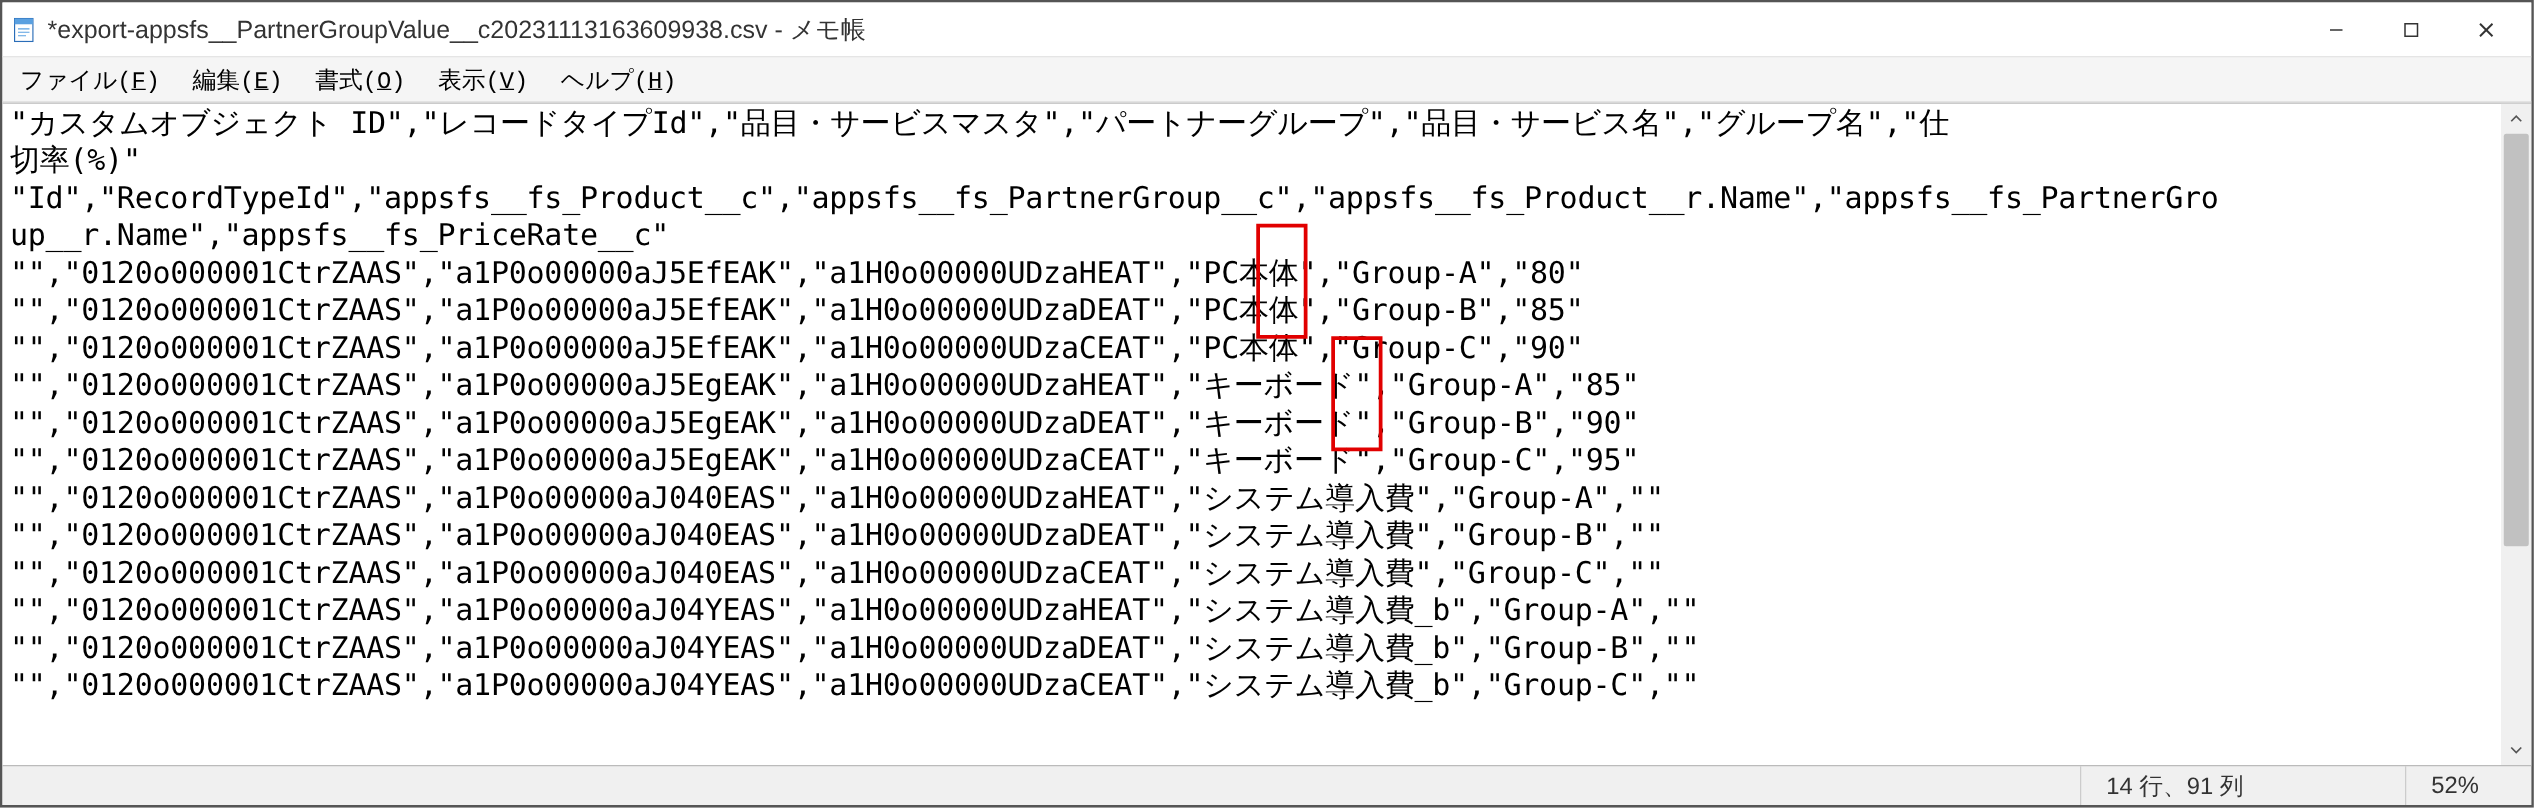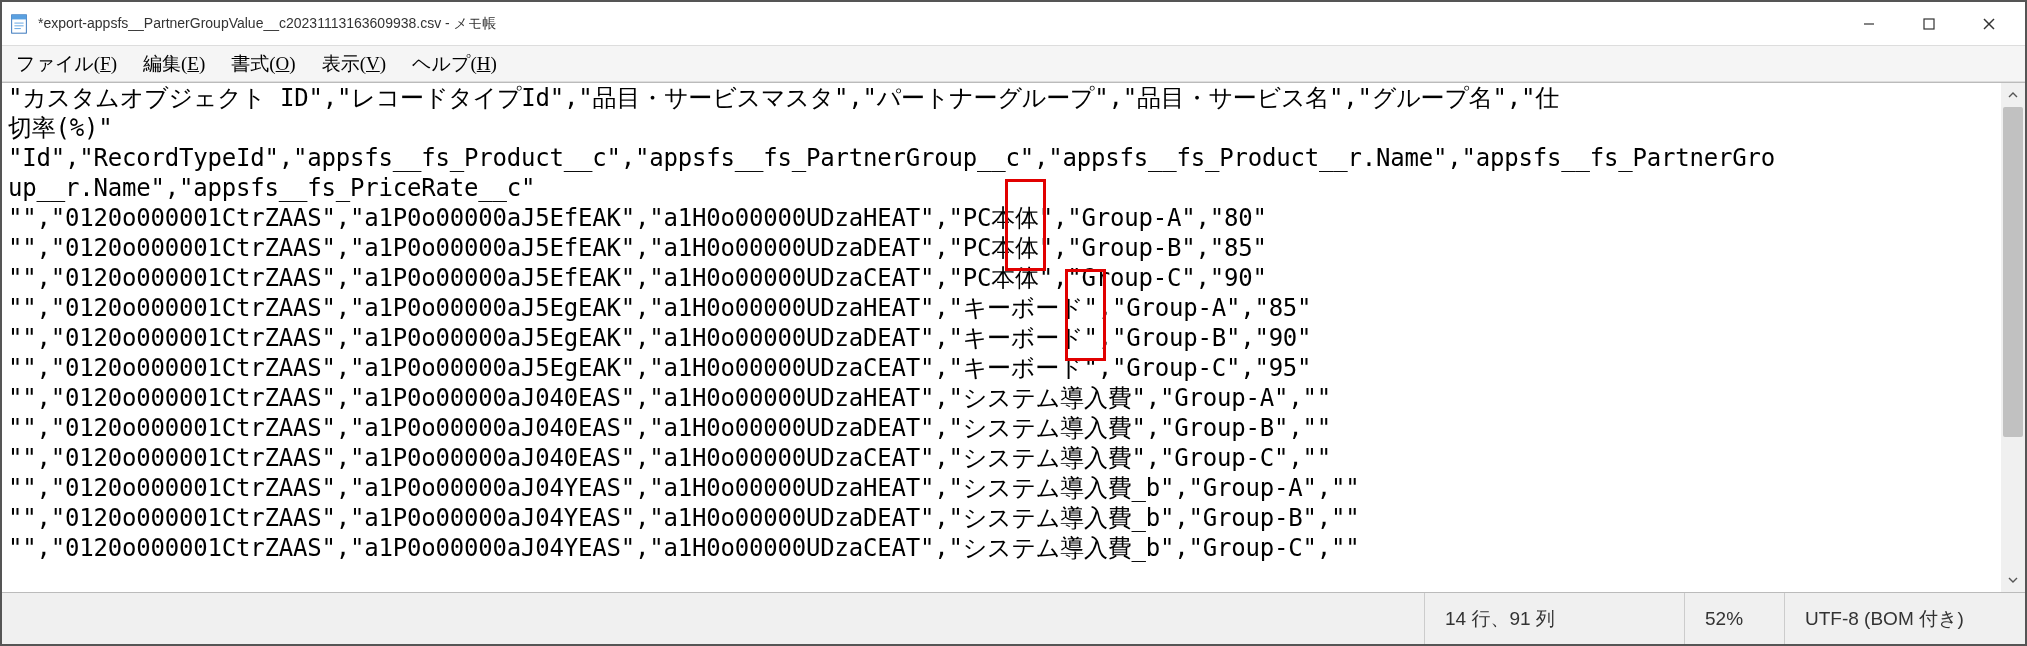--- a/index.html
+++ b/index.html
@@ -30,21 +30,21 @@
       width: 22px;
       height: 22px;
       margin-right: 8px;
       display: inline-flex;
       align-items: center;
       justify-content: center;
     }
     .titlebar .icon svg { width: 22px; height: 22px; }
     .titlebar .title {
       flex: 1;
-      font-size: 14px;
+      font-size: 20px;
       color: #333;
       white-space: nowrap;
       overflow: hidden;
       text-overflow: ellipsis;
       font-family: "Meiryo UI", "Yu Gothic UI", sans-serif;
     }
     .win-controls {
       display: flex;
       height: 100%;
     }
@@ -61,21 +61,21 @@
     .win-btn.close svg { stroke-width:1.5; }
 
     .menubar {
       height: 36px;
       background: #f5f5f5;
       display: flex;
       align-items: center;
       padding: 0 8px;
       gap: 14px;
       border-bottom: 1px solid #ddd;
-      font-family: Liberation Serif, serif;
+      font-family: Liberation Mono, monospace;
       font-size: 19px;
       color: #000;
     }
     .menu-item { padding: 2px 6px; }
     .menu-item u { text-decoration: underline; }
 
     .text-area-wrap {
       flex: 1;
       background: #fff;
       position: relative;
@@ -109,21 +109,21 @@
     }
     .sb-track { flex:1; background:#f0f0f0; position:relative;}
     .sb-thumb {
       position:absolute; left:2px; right:2px;
       top:0; height:330px;
       background:#c1c1c1;
       border-radius:2px;
     }
 
     .statusbar {
-      height: 52px;
+      height: 32px;
       background: #f0f0f0;
       border-top: 1px solid #bbb;
       display: flex;
       align-items: stretch;
       font-family: "Meiryo UI", "Yu Gothic UI", sans-serif;
       font-size: 19px;
       color: #333;
     }
     .status-spacer { flex:1; border-right:1px solid #ccc;}
     .status-cell {
@@ -221,16 +221,15 @@
             <path d="M2 4 L6 8 L10 4" fill="none" stroke="#555" stroke-width="1.4"></path>
           </svg>
       </div>
     </div>
   </div>
 
   <div class="statusbar">
     <div class="status-spacer"></div>
     <div class="status-cell" style="min-width:260px;">14 行、91 列</div>
     <div class="status-cell" style="min-width:100px;">52%</div>
-    <div class="status-cell" style="min-width:240px;">UTF-8 (BOM 付き)</div>
   </div>
 
 </div>
 
 </body></html>

